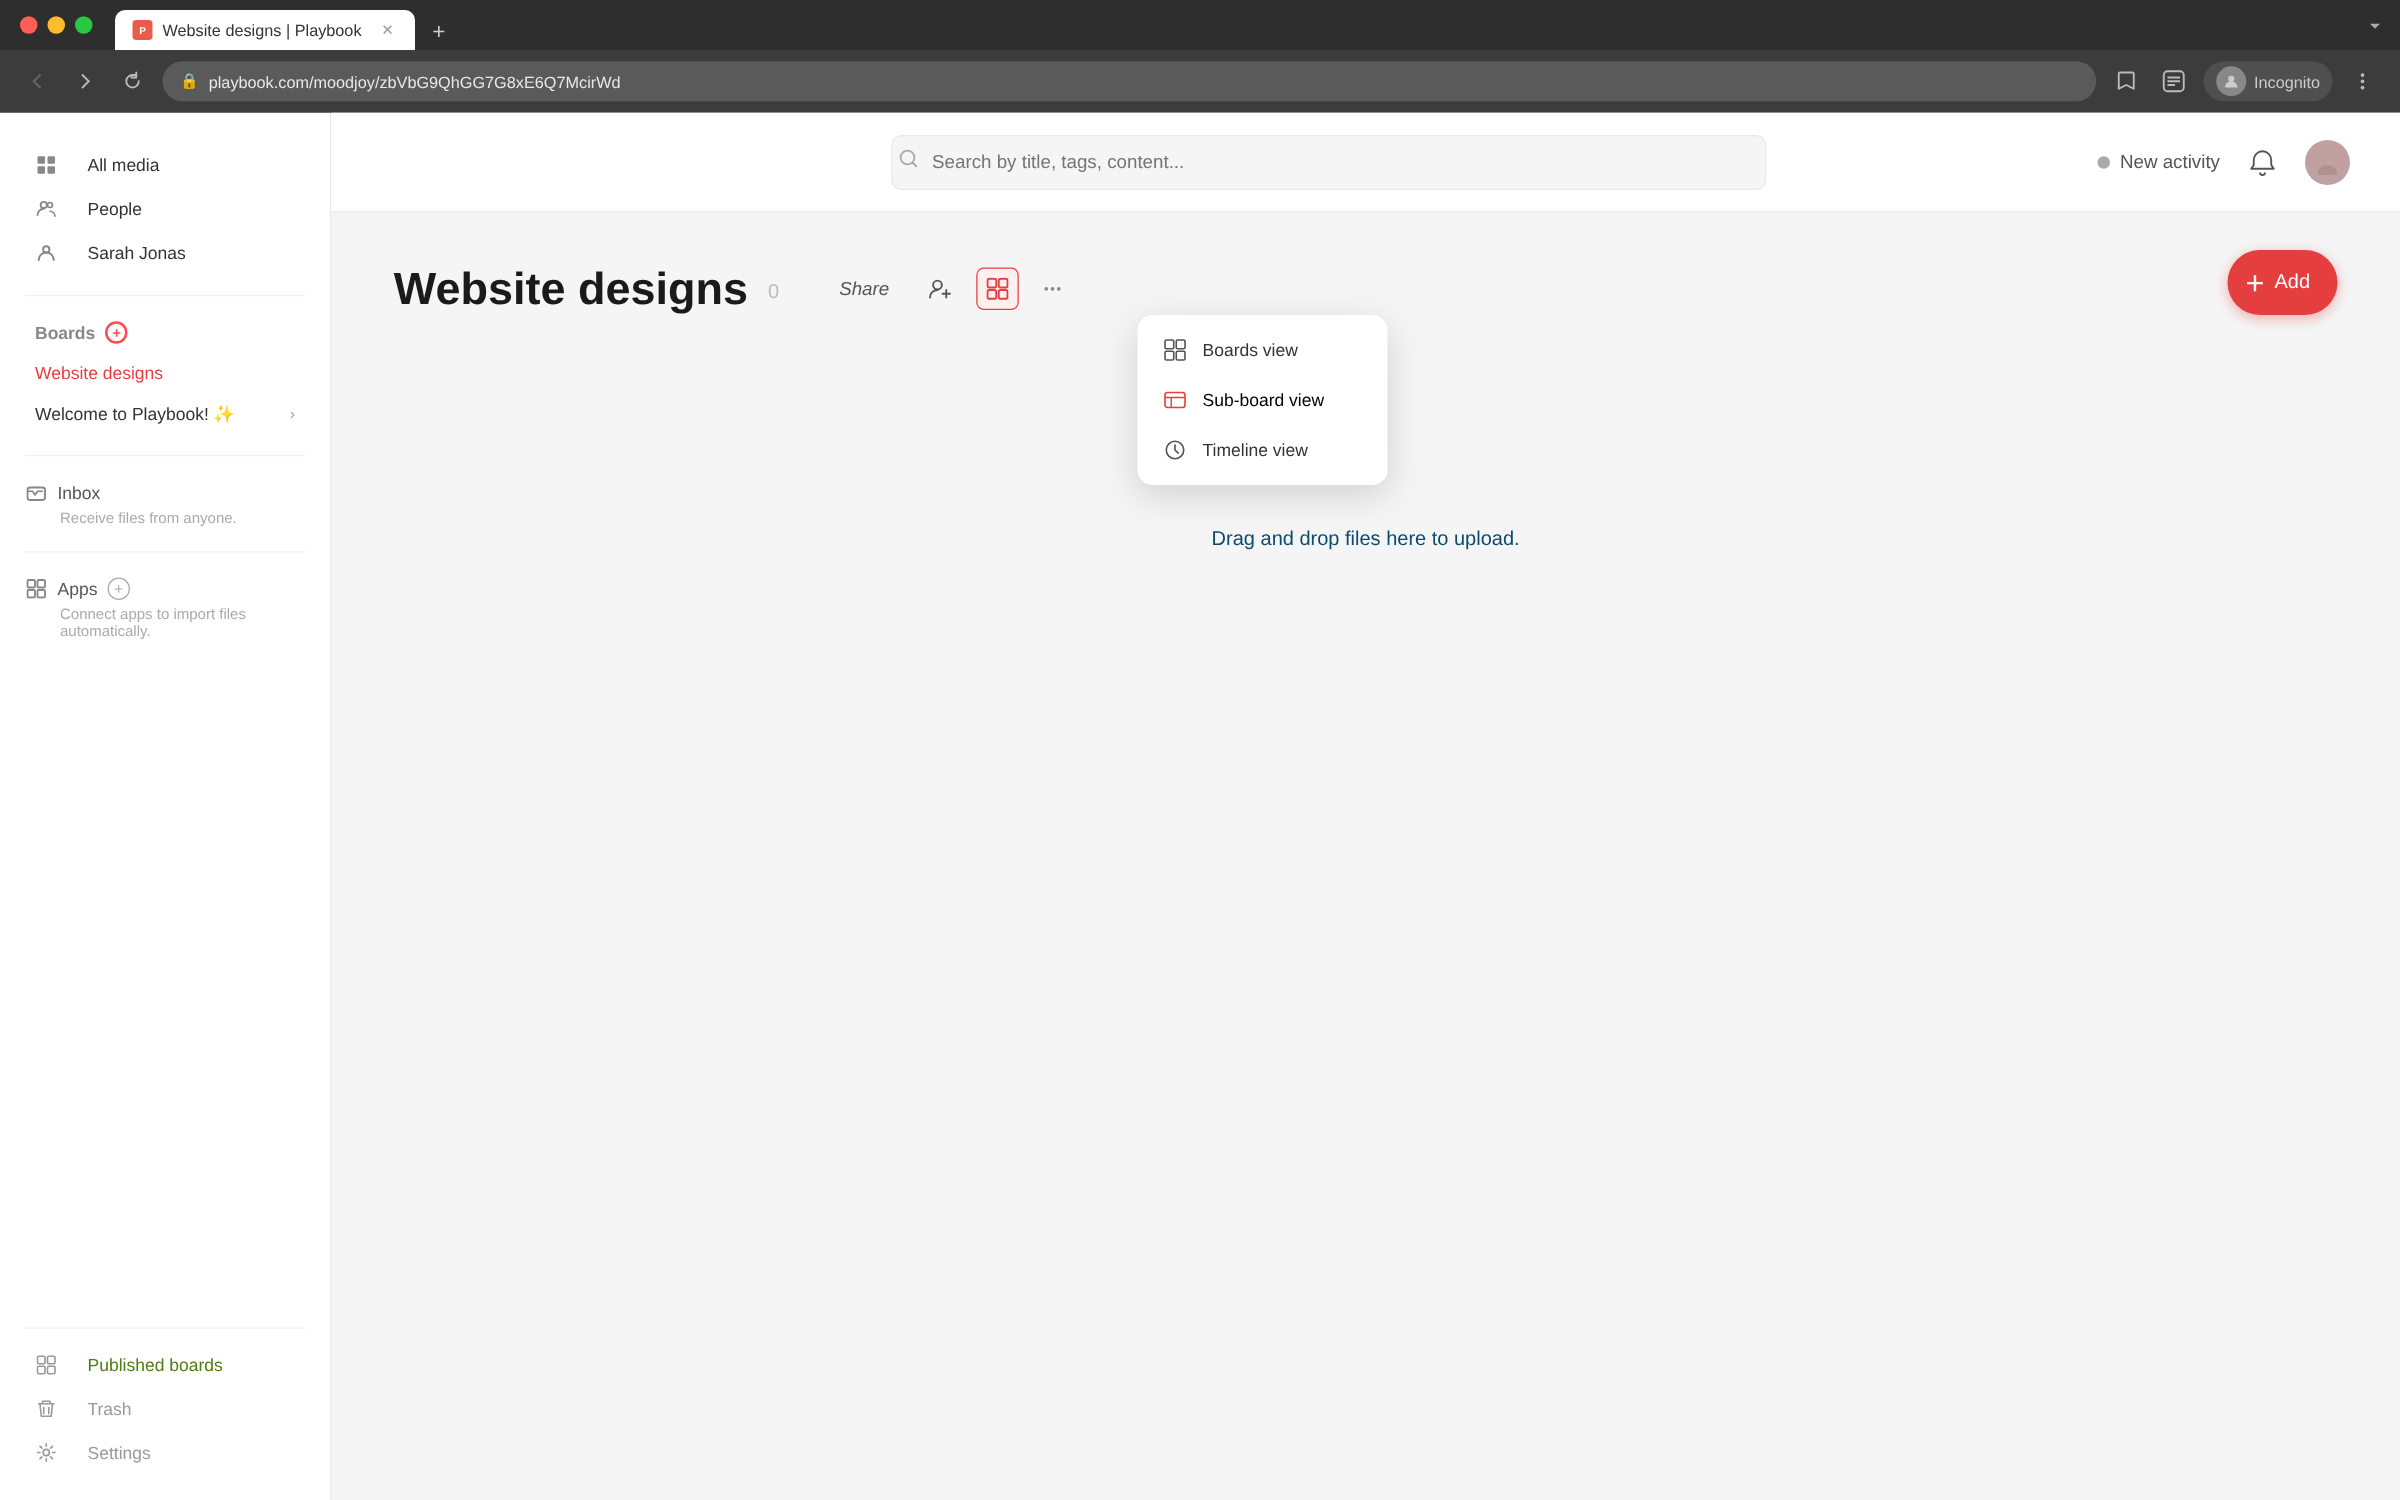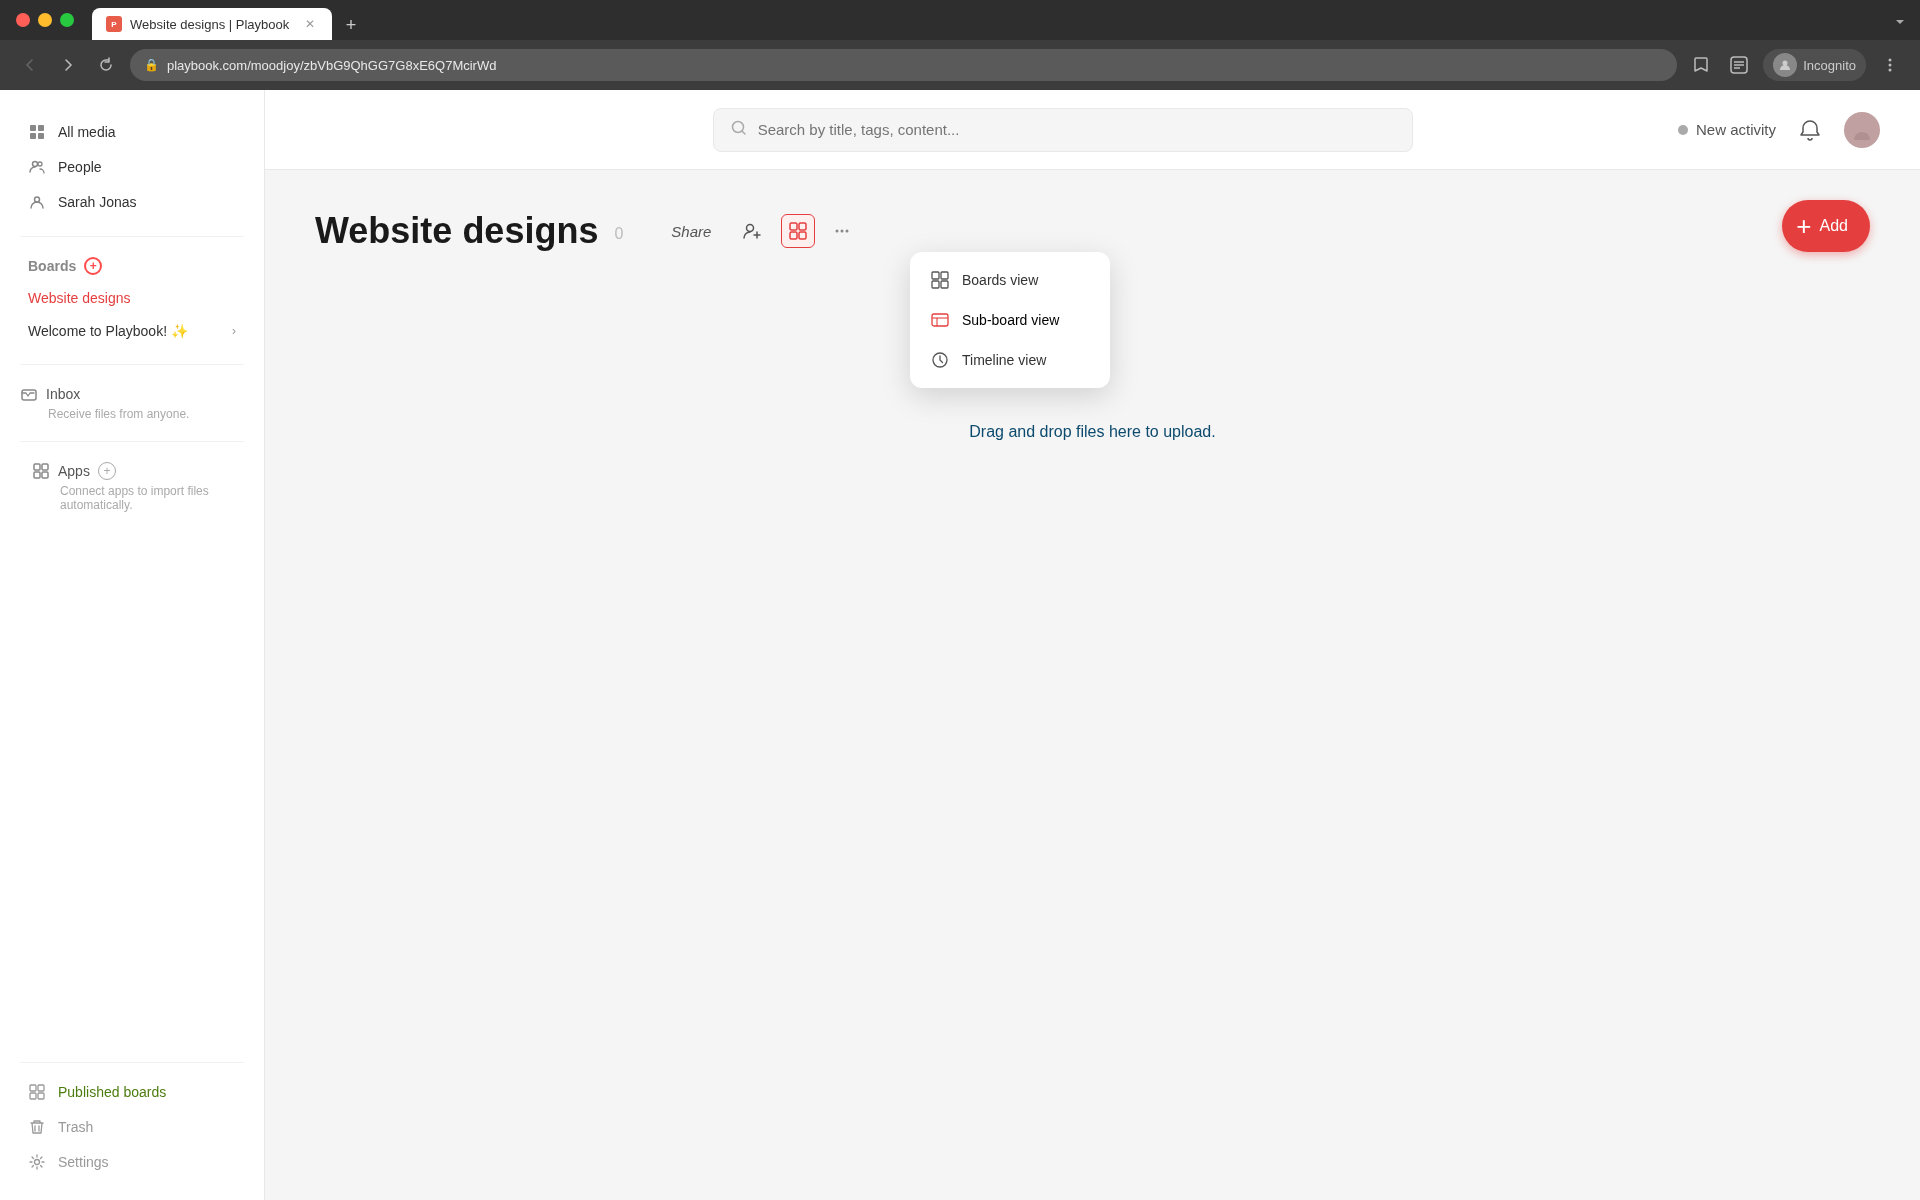--- a/index.html
+++ b/index.html
@@ -32,44 +32,44 @@
 
     
     .sidebar { width: 265px; background: #fff; border-right: 1px solid #e8e8e8; display: flex; flex-direction: column; padding: 20px 0; flex-shrink: 0; }
     .sidebar-header { padding: 0 20px 20px; display: flex; align-items: center; gap: 8px; }
     .sidebar-logo { font-size: 20px; font-weight: 700; color: #1a1a1a; }
     .sidebar-logo-arrow { color: #999; font-size: 14px; }
 
     .sidebar-section { padding: 4px 0; }
     .sidebar-section-add { width: 18px; height: 18px; border-radius: 50%; border: 2px solid #ff4d4d; display: flex; align-items: center; justify-content: center; cursor: pointer; color: #ff4d4d; font-size: 12px; font-weight: bold; }
 
-    .sidebar-item { padding: 8px 20px; display: flex; align-items: center; gap: 12px; cursor: pointer; border-radius: 6px; margin: 1px 8px; }
+    .sidebar-item { padding: 8px 20px; display: flex; align-items: center; gap: 24px; cursor: pointer; border-radius: 6px; margin: 1px 8px; }
     .sidebar-item.active { color: #e53e3e; }
     .sidebar-item-icon { width: 18px; height: 18px; display: flex; align-items: center; justify-content: center; flex-shrink: 0; }
     .sidebar-item-label { font-size: 14px; color: #333; }
     .sidebar-item.active .sidebar-item-label { color: #e53e3e; font-weight: 500; }
     .sidebar-item-arrow { margin-left: auto; color: #999; font-size: 12px; }
 
     .sidebar-divider { height: 1px; background: #f0f0f0; margin: 12px 20px; }
 
     .sidebar-inbox-section { padding: 8px 20px; }
     .sidebar-inbox-header { display: flex; align-items: center; gap: 8px; font-size: 14px; font-weight: 500; color: #555; }
     .sidebar-inbox-desc { font-size: 12px; color: #aaa; margin-top: 4px; padding-left: 28px; }
 
-    .sidebar-apps-section { padding: 8px 32px; }
+    .sidebar-apps-section { padding: 8px 20px; }
     .sidebar-apps-header { display: flex; align-items: center; gap: 8px; font-size: 14px; font-weight: 500; color: #555; }
     .sidebar-apps-add { width: 18px; height: 18px; border-radius: 50%; border: 1.5px solid #aaa; display: flex; align-items: center; justify-content: center; color: #aaa; font-size: 12px; cursor: pointer; }
     .sidebar-apps-desc { font-size: 12px; color: #aaa; margin-top: 4px; padding-left: 28px; }
 
     .sidebar-bottom { margin-top: auto; }
 
     
     .app-header { background: #fff; border-bottom: 1px solid #e8e8e8; height: 80px; display: flex; align-items: center; padding: 0 40px; gap: 20px; }
     .app-header-search { flex: 1; max-width: 700px; margin: 0 auto; }
-    .search-box { display: flex; align-items: center; gap: 10px; background: #f5f5f5; border: 1px solid #e8e8e8; border-radius: 8px; padding: 0 16px; height: 44px; }
+    .search-box { display: flex; align-items: center; gap: 10px; background: #f5f5f5; border: 1px solid #e8e8e8; border-radius: 8px; padding: 0 4px; height: 44px; }
     .search-icon { color: #aaa; font-size: 16px; }
     .search-input { border: none; background: transparent; font-size: 15px; color: #999; width: 100%; outline: none; }
     .app-header-actions { display: flex; align-items: center; gap: 16px; margin-left: auto; }
     .new-activity-btn { display: flex; align-items: center; gap: 8px; font-size: 15px; color: #555; cursor: pointer; }
     .new-activity-dot { width: 10px; height: 10px; border-radius: 50%; background: #aaa; }
     .notif-btn { width: 36px; height: 36px; display: flex; align-items: center; justify-content: center; color: #555; font-size: 20px; cursor: pointer; }
     .user-avatar { width: 36px; height: 36px; border-radius: 50%; background: #c0a0a0; cursor: pointer; display: flex; align-items: center; justify-content: center; overflow: hidden; }
 
     
     .main-content { flex: 1; display: flex; flex-direction: column; overflow: hidden; position: relative; }

